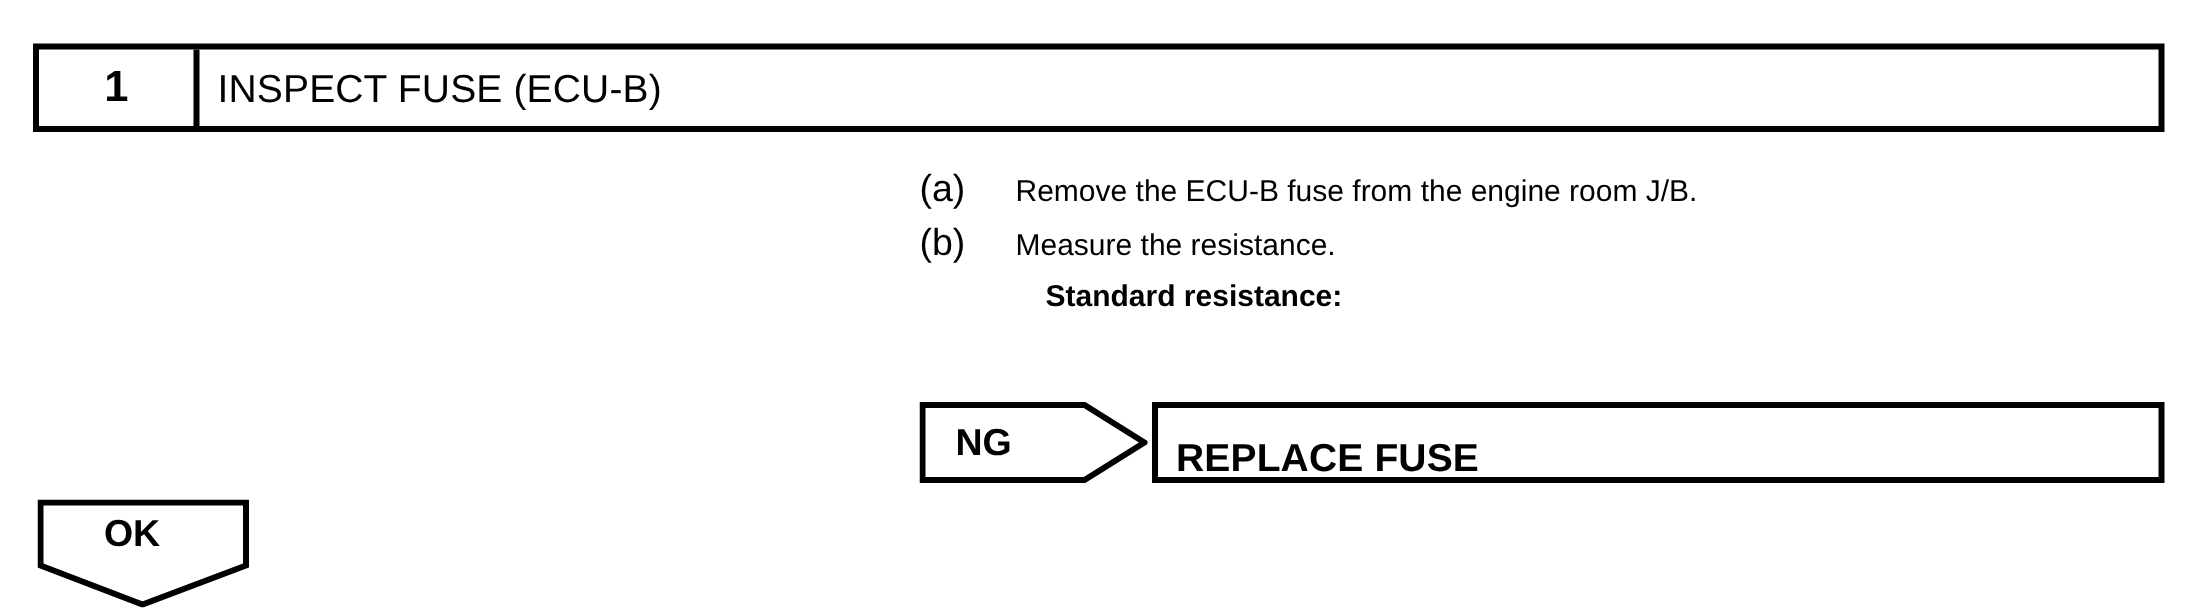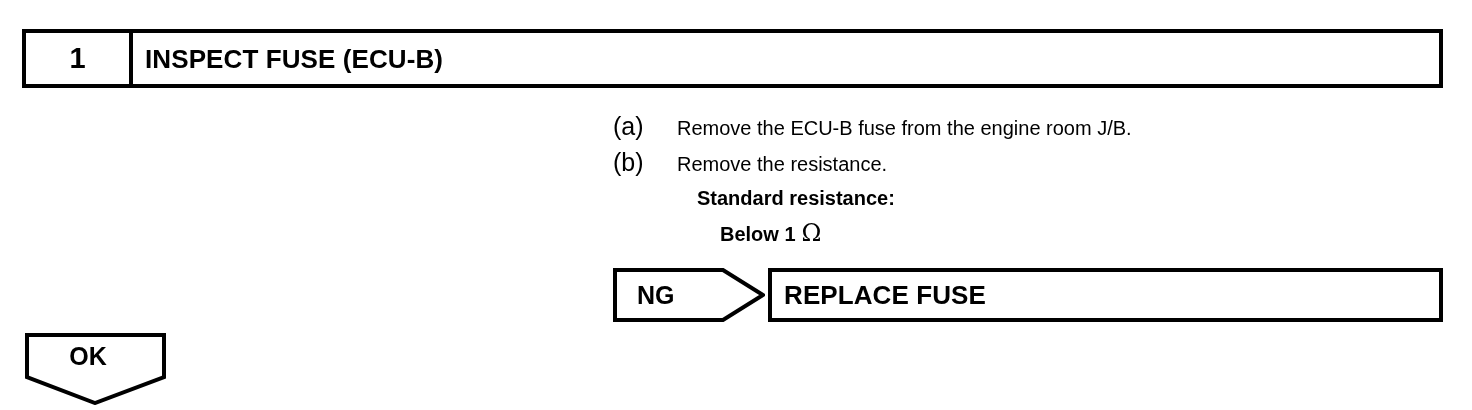--- a/index.html
+++ b/index.html
@@ -55,21 +55,21 @@
   }
   .step-title-cell {
     flex: 1 1 auto;
     display: flex;
     align-items: center;
     padding-left: 12px;
     box-sizing: border-box;
   }
   .step-title-text {
     font-size: 26px;
-    font-weight: bold;
+    font-weight: normal;
     line-height: 1;
     letter-spacing: 0.1px;
     white-space: nowrap;
   }
 
   
   .instructions {
     position: absolute;
     left: 613px;
     top: 108px;
@@ -135,21 +135,21 @@
   .result-box {
     position: absolute;
     left: 768px;
     top: 268px;
     width: 675px;
     height: 54px;
     border: 4px solid #000000;
     box-sizing: border-box;
     background: #ffffff;
     display: flex;
-    align-items: center;
+    align-items: flex-end;
     padding-left: 12px;
   }
   .result-box-text {
     font-size: 26px;
     font-weight: bold;
     line-height: 1;
     letter-spacing: 0.1px;
     white-space: nowrap;
   }
 
@@ -196,33 +196,28 @@
 
   <div class="instructions">
 
     <div class="instr-row">
       <span class="instr-marker">(a)</span>
       <span class="instr-text">Remove the ECU-B fuse from the engine room J/B.</span>
     </div>
 
     <div class="instr-row">
       <span class="instr-marker">(b)</span>
-      <span class="instr-text">Remove the resistance.</span>
+      <span class="instr-text">Measure the resistance.</span>
     </div>
 
     <div class="instr-row">
       <span class="instr-marker"></span>
       <span class="instr-text bold">Standard resistance:</span>
     </div>
 
-    <div class="instr-row indent">
-      <span class="instr-marker"></span>
-      <span class="instr-text bold">Below 1</span>
-      <span class="ohm-symbol">Ω</span>
-    </div>
 
   </div>
 
   <div class="ng-arrow">
     <svg viewBox="0 0 152 54" xmlns="http://www.w3.org/2000/svg">
       <polygon points="2,2 110,2 150,27 110,52 2,52" fill="#ffffff" stroke="#000000" stroke-width="4" stroke-linejoin="miter"></polygon>
     </svg>
     <span class="ng-label">NG</span>
   </div>
 

